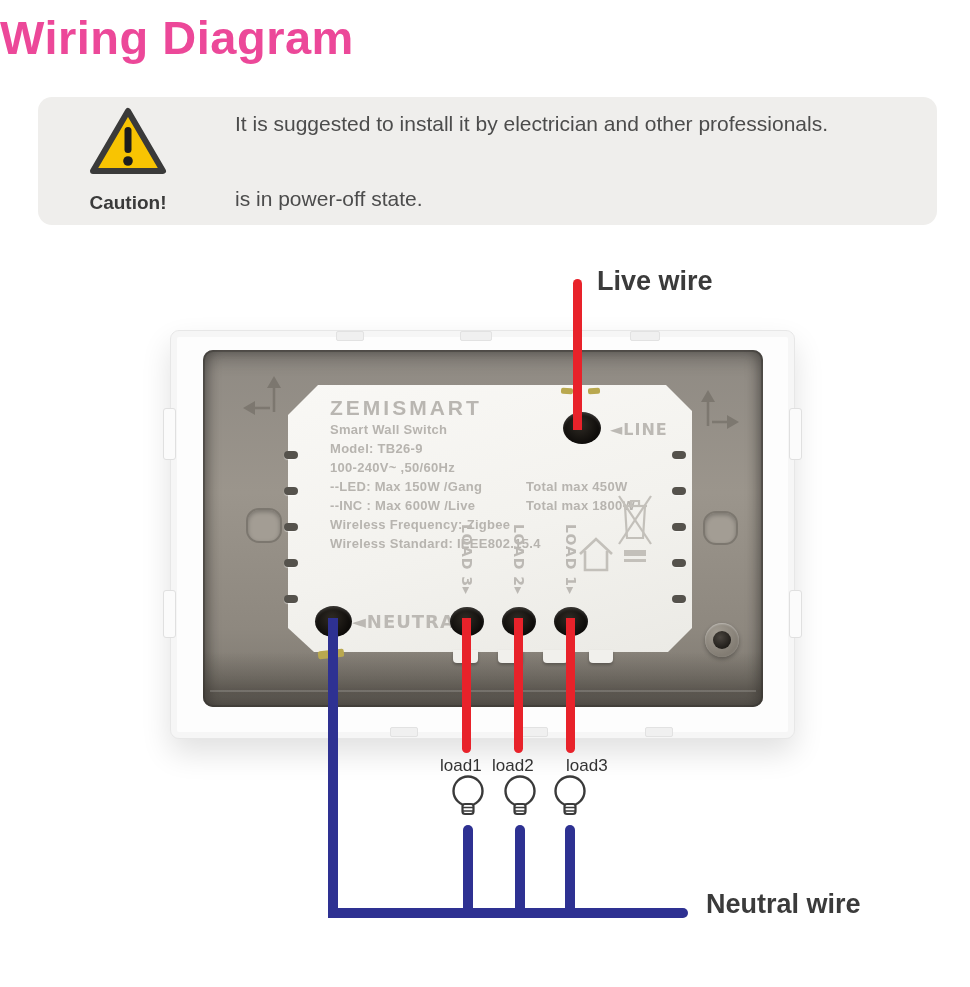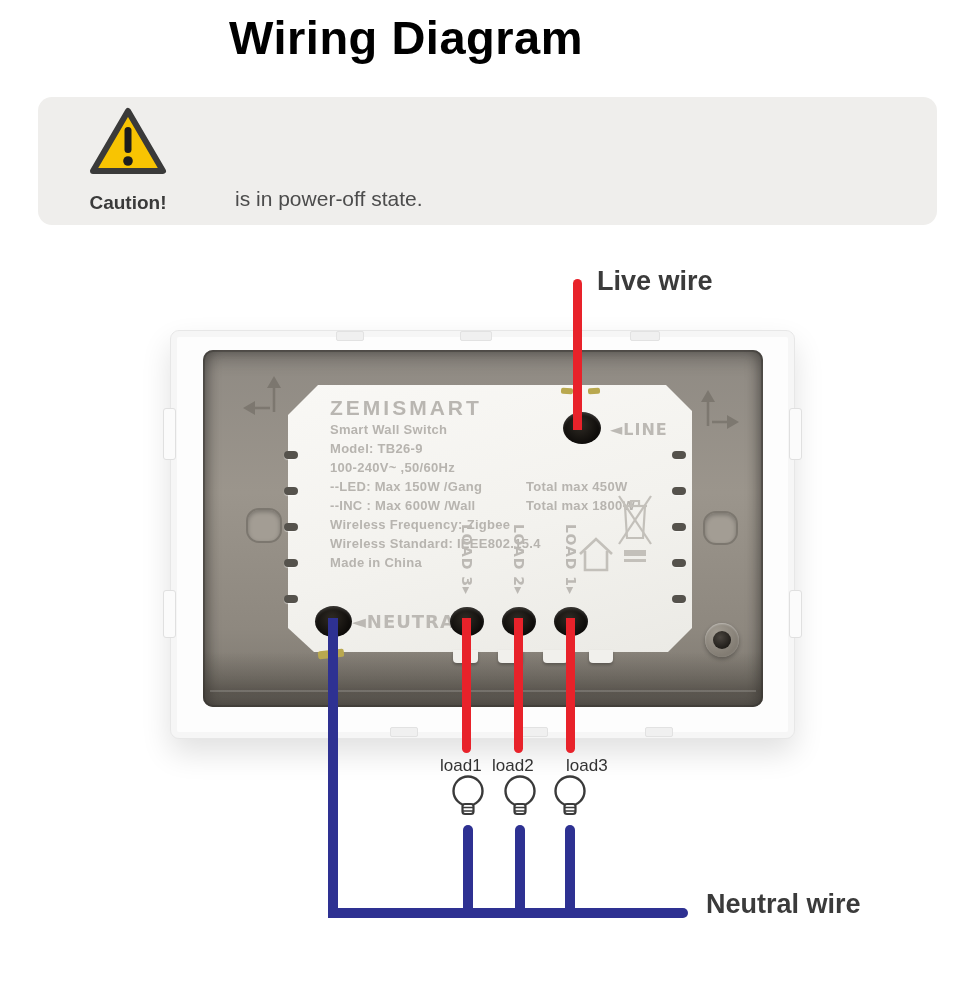--- a/index.html
+++ b/index.html
@@ -4,22 +4,22 @@
 <style>
   html,body{margin:0;padding:0;background:#ffffff;}
   .stage{
     position:relative;width:970px;height:987px;margin:0 auto;overflow:hidden;
     background:#ffffff;font-family:"Liberation Sans", sans-serif;color:#3a3a3a;
   }
   .abs{position:absolute;}
 
   
   .title{
-    left:0;top:10px;width:812px;text-align:center;
-    font-size:47px;font-weight:700;color:#000000;letter-spacing:.5px;
+    left:0;top:10px;width:812px;
+    font-size:47px;font-weight:700;color:#ec4899;letter-spacing:.5px;
   }
 
   
   .caution-panel{
     left:38px;top:97px;width:899px;height:128px;background:#efeeec;border-radius:14px;
   }
   .caution-icon{left:86px;top:103px;width:84px;height:78px;}
   .caution-label{
     left:68px;top:192px;width:120px;text-align:center;
     font-size:19px;font-weight:700;color:#3a3a3a;
@@ -114,20 +114,21 @@
 
   <div class="abs title">Wiring Diagram</div>
 
   <div class="abs caution-panel"></div>
   <svg class="abs caution-icon" viewBox="0 0 84 78">
     <path d="M42 8 L77 68 H7 Z" fill="#f8c402" stroke="#3a3a3a" stroke-width="6" stroke-linejoin="round"></path>
     <rect x="38.5" y="24" width="7" height="26" rx="3.5" fill="#1d1d1d"></rect>
     <circle cx="42" cy="58" r="4.8" fill="#1d1d1d"></circle>
   </svg>
   <div class="abs caution-label">Caution!</div>
+  <div class="abs caution-line cl1">It is suggested to install it by electrician and other professionals.</div>
   <div class="abs caution-line cl3">is in power-off state.</div>
 
   <div class="abs wire-label live-label">Live wire</div>
 
   <div class="abs plate"></div>
   <div class="abs plate-tab" style="left:163px;top:408px;width:11px;height:50px;"></div>
   <div class="abs plate-tab" style="left:163px;top:590px;width:11px;height:46px;"></div>
   <div class="abs plate-tab" style="left:789px;top:408px;width:11px;height:50px;"></div>
   <div class="abs plate-tab" style="left:789px;top:590px;width:11px;height:46px;"></div>
   <div class="abs notch" style="left:336px;top:331px;width:26px;"></div>
@@ -183,26 +184,25 @@
   <div class="abs module-text">
     <div class="brand">ZEMISMART</div>
     <div class="mrow">Smart Wall Switch</div>
     <div class="mrow">Model: TB26-9</div>
     <div class="mrow">100-240V~ ,50/60Hz</div>
     <div class="mrow">
       <span>--LED: Max 150W /Gang</span>
       <span class="col2">Total max 450W</span>
     </div>
     <div class="mrow">
-      <span>--INC : Max 600W /Wall</span>
+      <span>--INC : Max 600W /Live</span>
       <span class="col2">Total max 1800W</span>
     </div>
     <div class="mrow">Wireless Frequency: Zigbee</div>
     <div class="mrow">Wireless Standard: IEEE802.15.4</div>
-    <div class="mrow">Made in China</div>
   </div>
 
   <svg class="abs" style="left:576px;top:532px;" width="40" height="44" viewBox="0 0 40 44">
     <g fill="none" stroke="#c3c0ba" stroke-width="2.6">
       <path d="M4 22 L20 7 L36 22"></path>
       <path d="M9 19 V38 H31 V19"></path>
     </g>
   </svg>
   <svg class="abs" style="left:617px;top:490px;" width="36" height="82" viewBox="0 0 36 82">
     <g fill="none" stroke="#c3c0ba" stroke-width="2.2">

